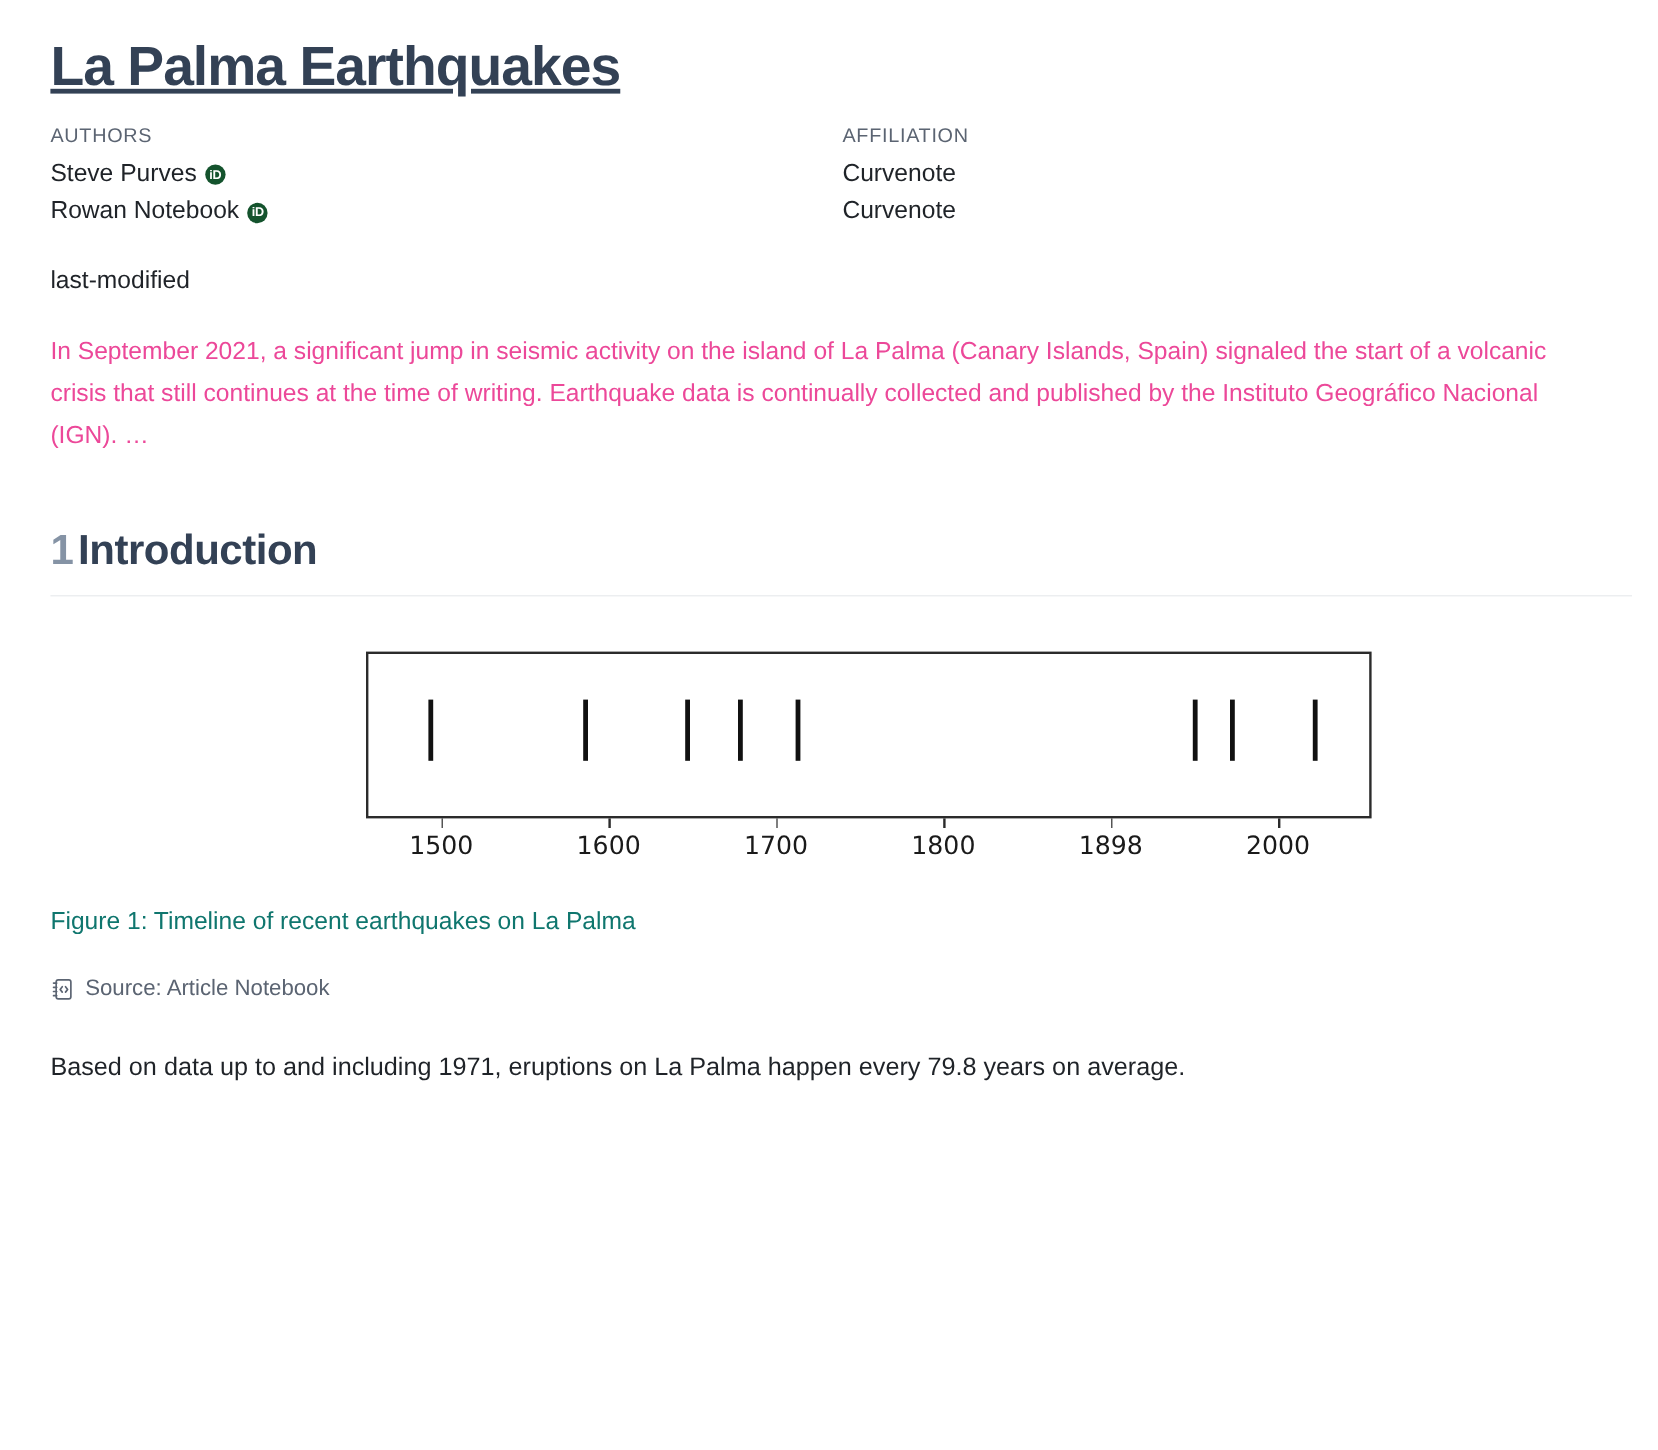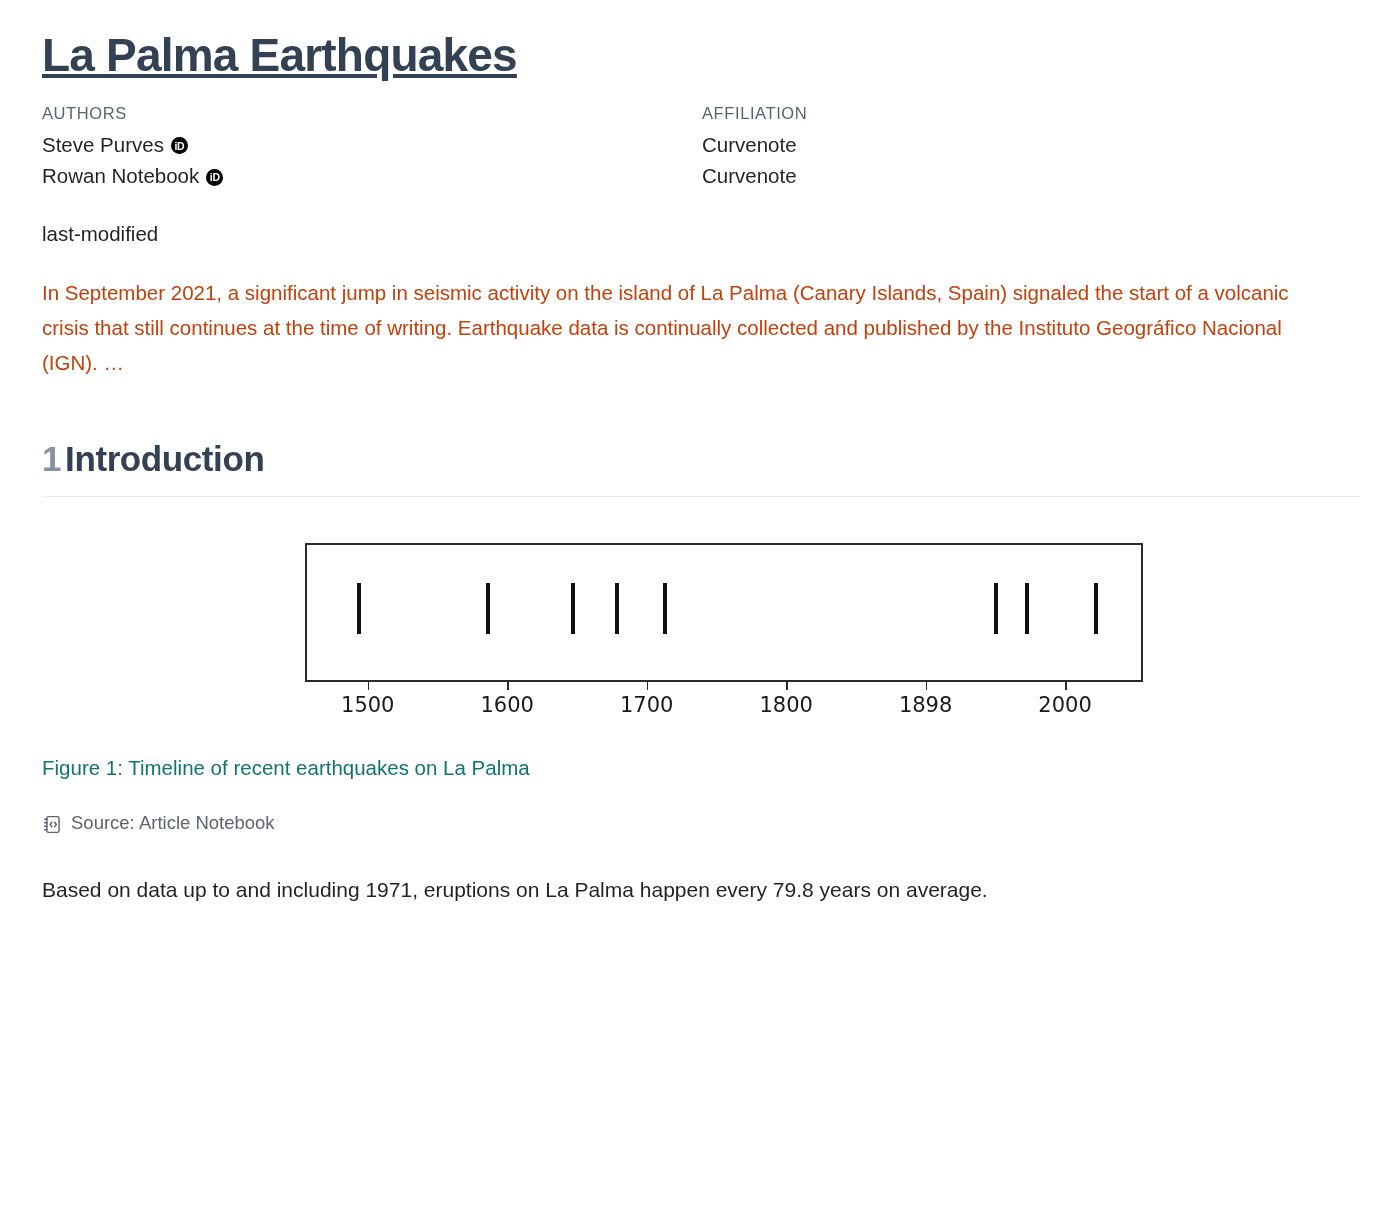--- a/index.html
+++ b/index.html
@@ -64,37 +64,37 @@
   .meta-group { margin-top: 26px; }
 
   
   .orcid {
     display: inline-flex;
     align-items: center;
     justify-content: center;
     width: 17px;
     height: 17px;
     border-radius: 50%;
-    background: #000000;
+    background: #14532d;
     color: #ffffff;
     font-size: 10.5px;
     font-weight: 700;
     line-height: 1;
     letter-spacing: -0.3px;
     position: relative;
     top: 1px;
     flex: 0 0 17px;
   }
   .orcid span { transform: translateY(0px); }
 
   
   .abstract-text {
     font-size: 20.5px;
     line-height: 1.72;
-    color: #c2410c;
+    color: #ec4899;
     max-width: 1300px;
     margin: 2px 0 0 0;
   }
 
   
   .section-head {
     padding: 0 20px;
     margin-top: 58px;
   }
   .section-title {

